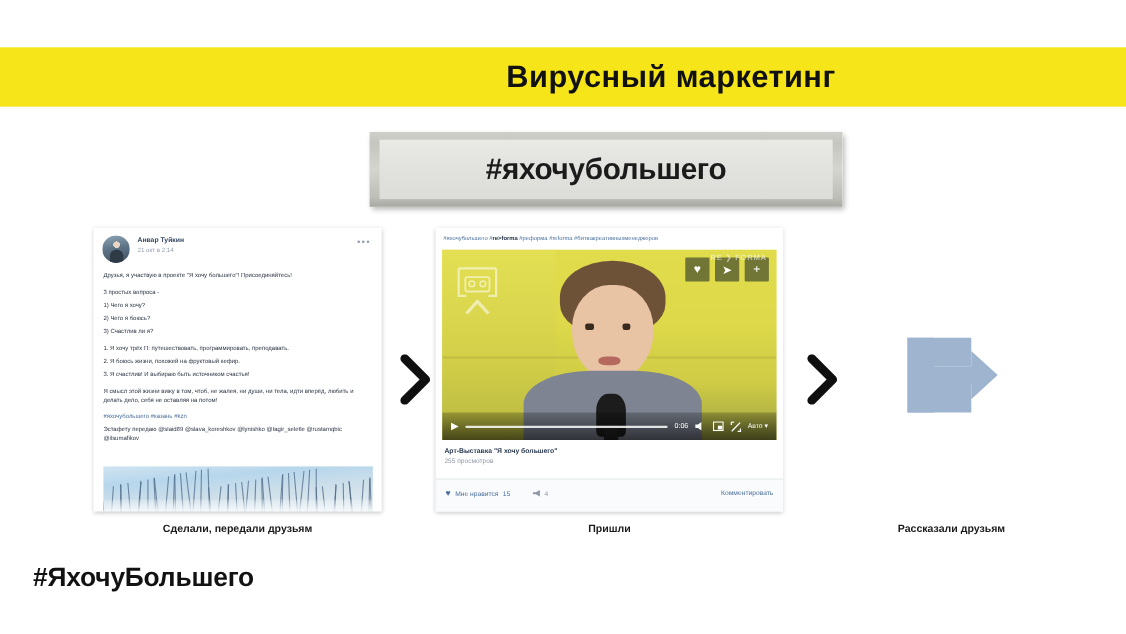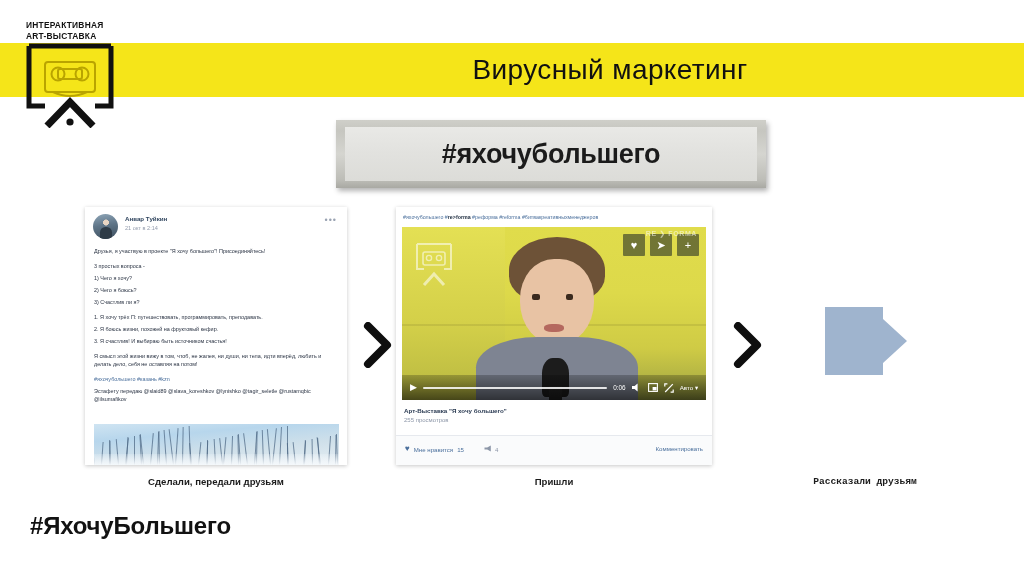--- a/index.html
+++ b/index.html
@@ -13,21 +13,21 @@
   .slide{position:absolute;inset:0;}
 
   
   .header-band{
     position:absolute;left:0;top:43px;width:1024px;height:54px;
     background:#f5e519;
   }
   .header-title{
     position:absolute;left:330px;top:43px;width:560px;height:54px;
     display:flex;align-items:center;justify-content:center;
-    font-size:28px;font-weight:normal;color:#111;letter-spacing:0.4px;
+    font-size:28px;font-weight:bold;color:#111;letter-spacing:0.4px;
     white-space:nowrap;
   }
 
   
   .brand{position:absolute;left:18px;top:20px;width:110px;height:105px;}
   .brand-top{
     font-size:8.4px;line-height:10.5px;color:#121212;
     letter-spacing:0.25px;font-weight:600;
     position:absolute;left:8px;top:0;white-space:nowrap;
   }
@@ -196,21 +196,21 @@
     position:absolute;right:9px;top:9px;font-size:6.1px;color:#4a6f9c;white-space:nowrap;
   }
 
   
   .cap{
     position:absolute;font-size:9.6px;font-weight:bold;color:#1b1b1b;
     text-align:center;white-space:nowrap;
   }
   .cap-1{left:85px;top:476px;width:262px;}
   .cap-2{left:396px;top:476px;width:316px;}
-  .cap-3{left:740px;top:476px;width:250px;font-family:Liberation Mono, monospace;}
+  .cap-3{left:740px;top:476px;width:250px;}
 
   
   .foot-left{
     position:absolute;left:30px;top:512px;font-size:24px;font-weight:bold;color:#121212;
     letter-spacing:-0.2px;white-space:nowrap;
   }
   .foot-right{
     position:absolute;right:26px;top:518px;
     display:flex;align-items:center;gap:7px;
     font-size:17px;font-weight:bold;color:#111;letter-spacing:1.2px;
@@ -218,39 +218,20 @@
   .foot-right .gt{font-size:17px;font-weight:bold;}
 </style>
 </head>
 <body>
 
 <div class="slide">
 
   <div class="header-band"></div>
   <div class="header-title">Вирусный маркетинг</div>
 
-  <div class="brand">
-    <div class="brand-top">
-      <span>ИНТЕРАКТИВНАЯ</span><br>
-      <span>ART-</span><span class="b">ВЫСТАВКА</span>
-    </div>
-    <div class="brand-frame">
-      <svg width="90" height="86" viewBox="0 0 90 86">
-        <path d="M4 4 L4 64 L20 64 M86 4 L86 64 L70 64" fill="none" stroke="#111" stroke-width="5"></path>
-        <path d="M4 4 L86 4" fill="none" stroke="#111" stroke-width="5"></path>
-        <rect x="20" y="20" width="50" height="30" rx="3" fill="none" stroke="#b9a400" stroke-width="2"></rect>
-        <circle cx="33" cy="32" r="6.5" fill="none" stroke="#b9a400" stroke-width="2"></circle>
-        <circle cx="57" cy="32" r="6.5" fill="none" stroke="#b9a400" stroke-width="2"></circle>
-        <rect x="33" y="27" width="24" height="10" rx="2" fill="none" stroke="#b9a400" stroke-width="2"></rect>
-        <path d="M28 50 q17 8 34 0" fill="none" stroke="#b9a400" stroke-width="2"></path>
-        <path d="M22 84 L45 60 L68 84" fill="none" stroke="#111" stroke-width="7" stroke-linejoin="miter"></path>
-        <circle cx="45" cy="80" r="3.6" fill="#111"></circle>
-      </svg>
-    </div>
-  </div>
 
   <div class="plate">
     <div class="plate-inner">
       <span class="plate-text">#яхочубольшего</span>
     </div>
   </div>
 
   <div class="card post">
     <div class="post-head">
       <div class="avatar"></div>

